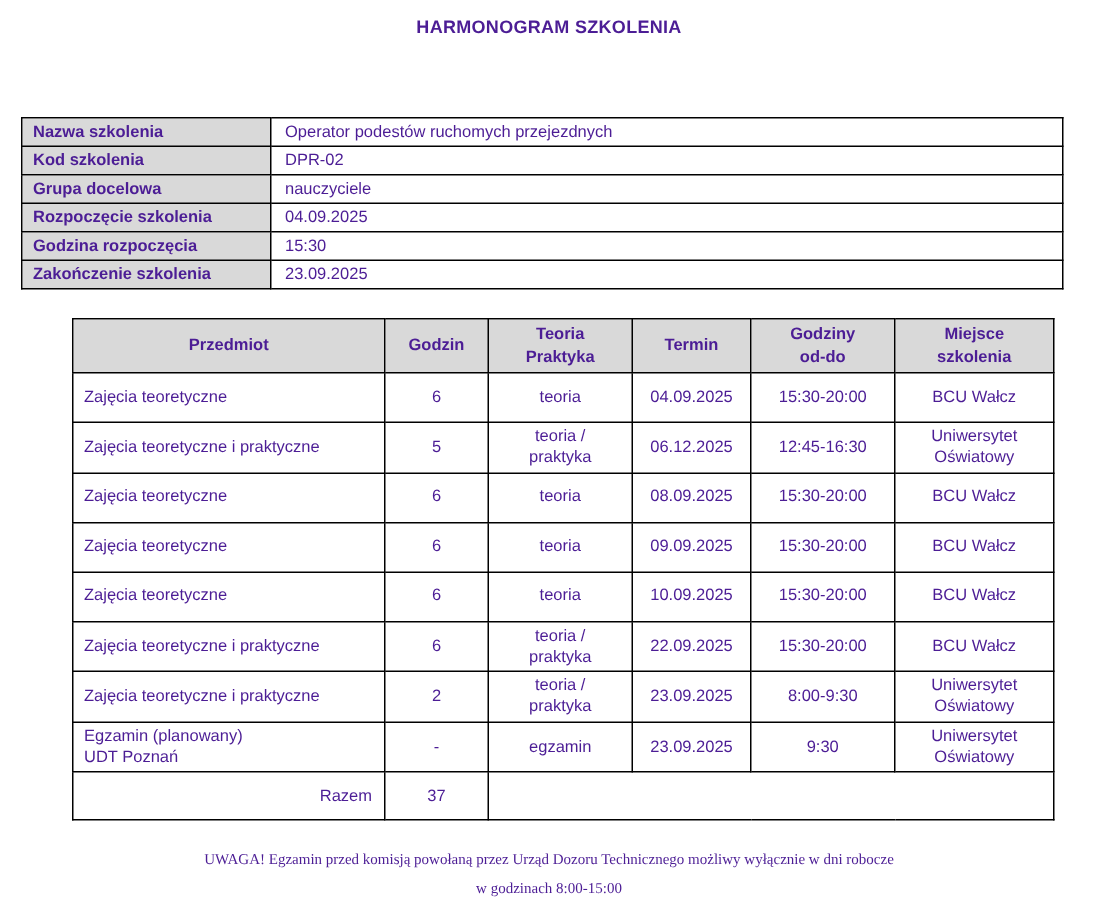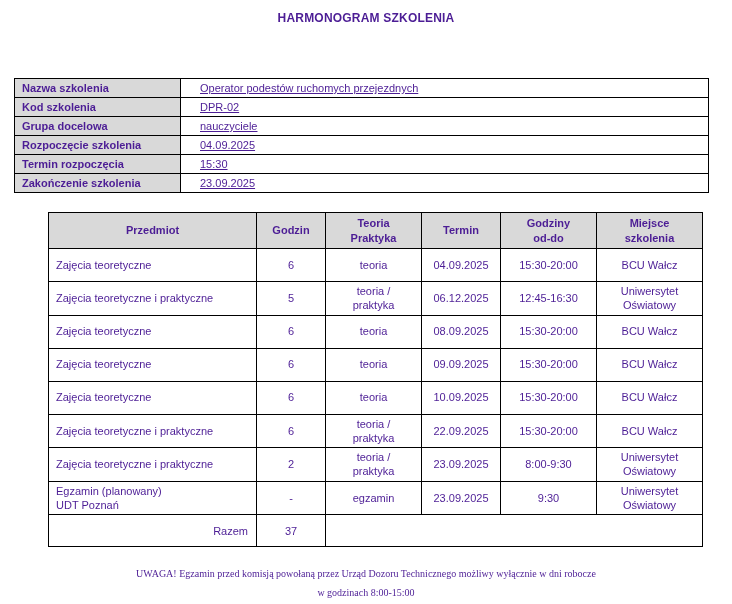--- a/index.html
+++ b/index.html
@@ -34,21 +34,21 @@
     width: 695px;
     margin-top: 16px;
   }
   .info-table td { height: 19px; }
   .info-table .label-cell {
     background: #d9d9d9;
     font-weight: bold;
     padding-left: 7px;
     width: 166px;
   }
-  .info-table .value-cell { padding-left: 19px; text-decoration: underline; }
+  .info-table .value-cell { padding-left: 9px; }
 
   
   .schedule-table {
     position: absolute;
     left: 48px;
     top: 212px;
     width: 654px;
     border-radius: 13px;
   }
   .schedule-table th {
@@ -107,21 +107,21 @@
       </tr>
       <tr>
         <td class="label-cell">Grupa docelowa</td>
         <td class="value-cell">nauczyciele</td>
       </tr>
       <tr>
         <td class="label-cell">Rozpoczęcie szkolenia</td>
         <td class="value-cell">04.09.2025</td>
       </tr>
       <tr>
-        <td class="label-cell">Termin rozpoczęcia</td>
+        <td class="label-cell">Godzina rozpoczęcia</td>
         <td class="value-cell">15:30</td>
       </tr>
       <tr>
         <td class="label-cell">Zakończenie szkolenia</td>
         <td class="value-cell">23.09.2025</td>
       </tr>
     </tbody>
   </table>
 
   <table class="schedule-table">

